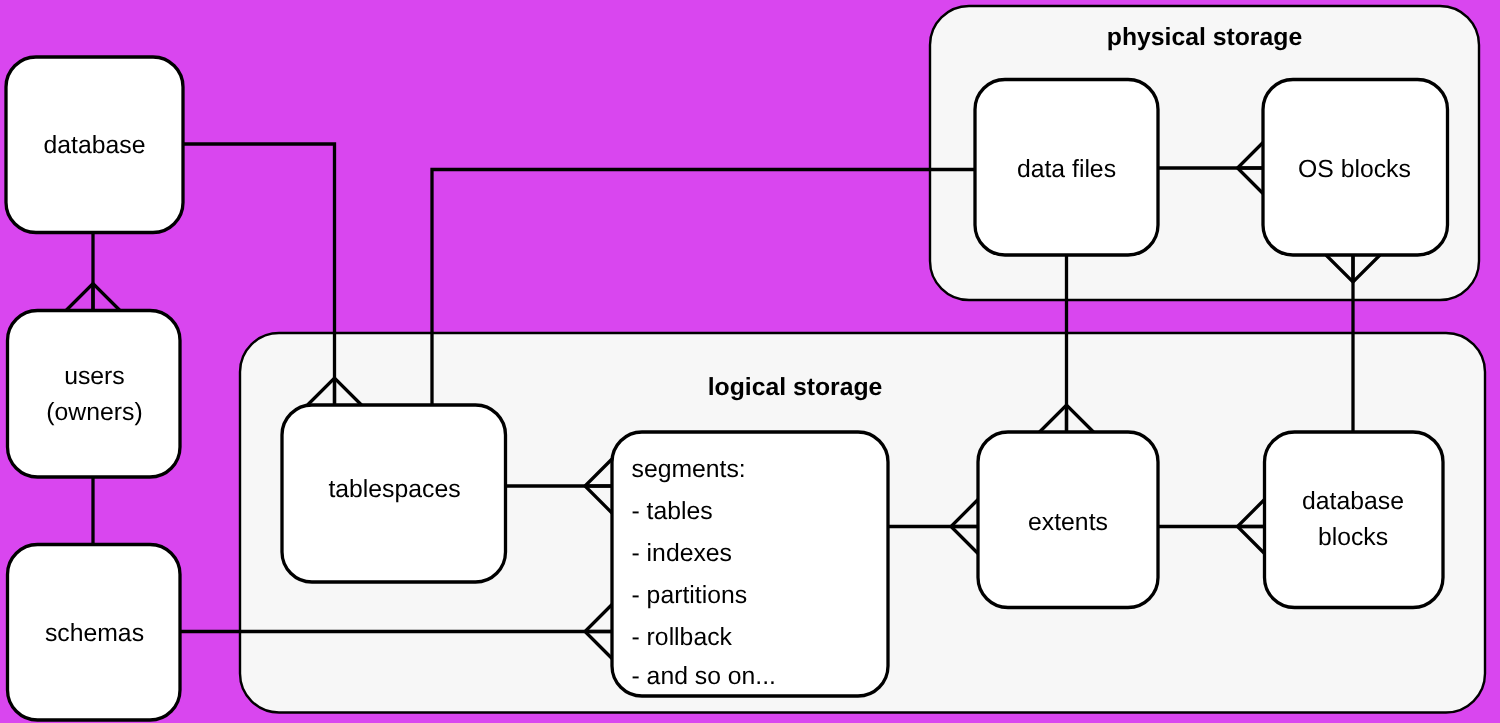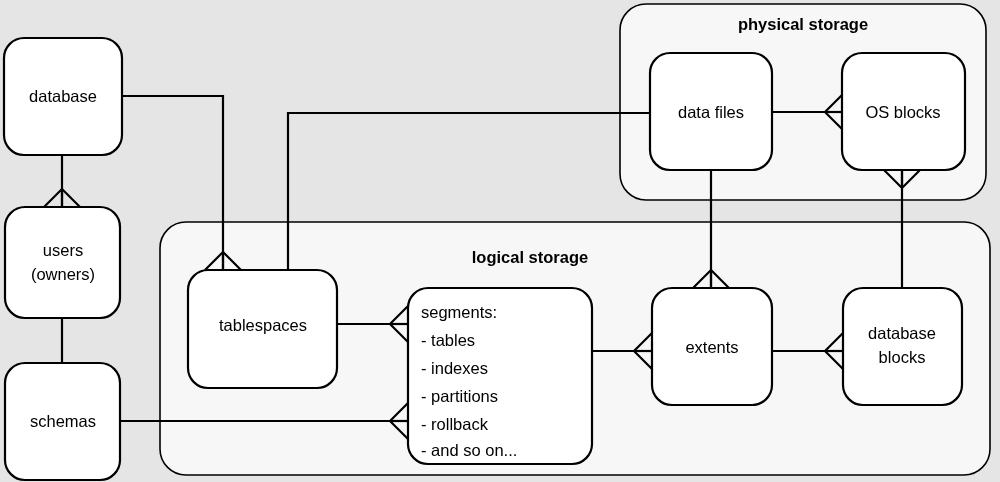--- a/index.html
+++ b/index.html
@@ -4,21 +4,21 @@
 <style>
   html, body {
     margin: 0;
     padding: 0;
     background: #ffffff;
   }
   #canvas {
     position: relative;
     width: 1000px;
     height: 482px;
-    background: #e5e5e5;
+    background: #d946ef;
     font-family: "Liberation Sans", sans-serif;
     overflow: hidden;
   }
   #diagram-svg {
     position: absolute;
     left: 0;
     top: 0;
     width: 1000px;
     height: 482px;
   }

